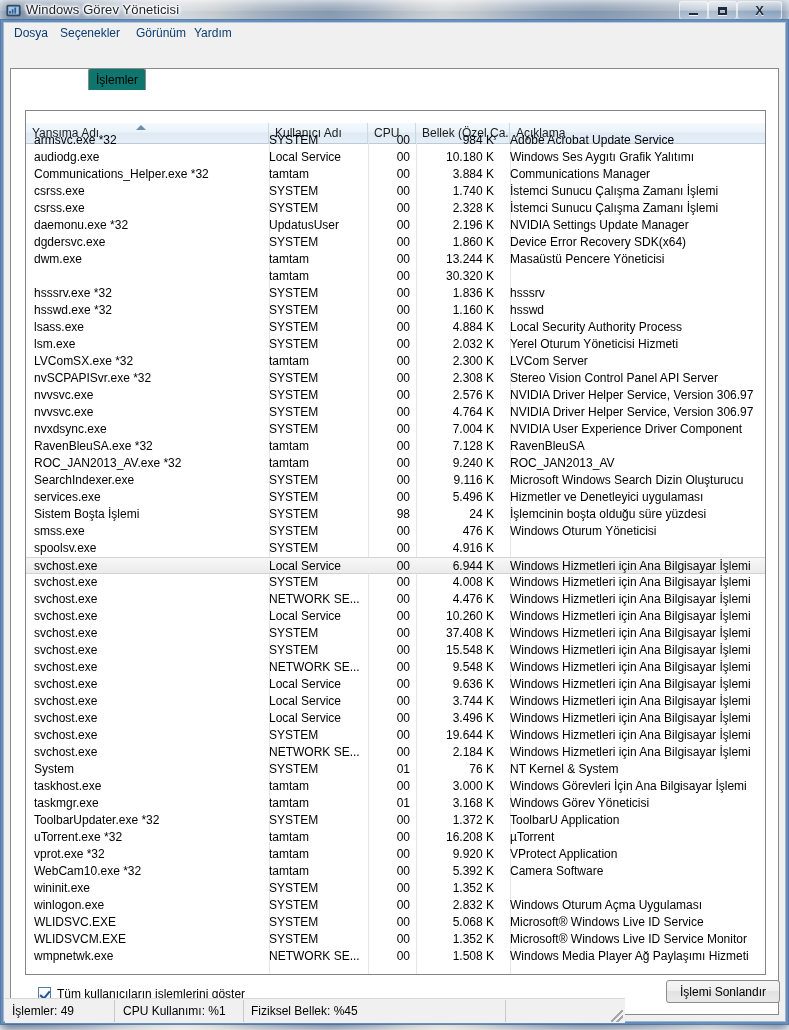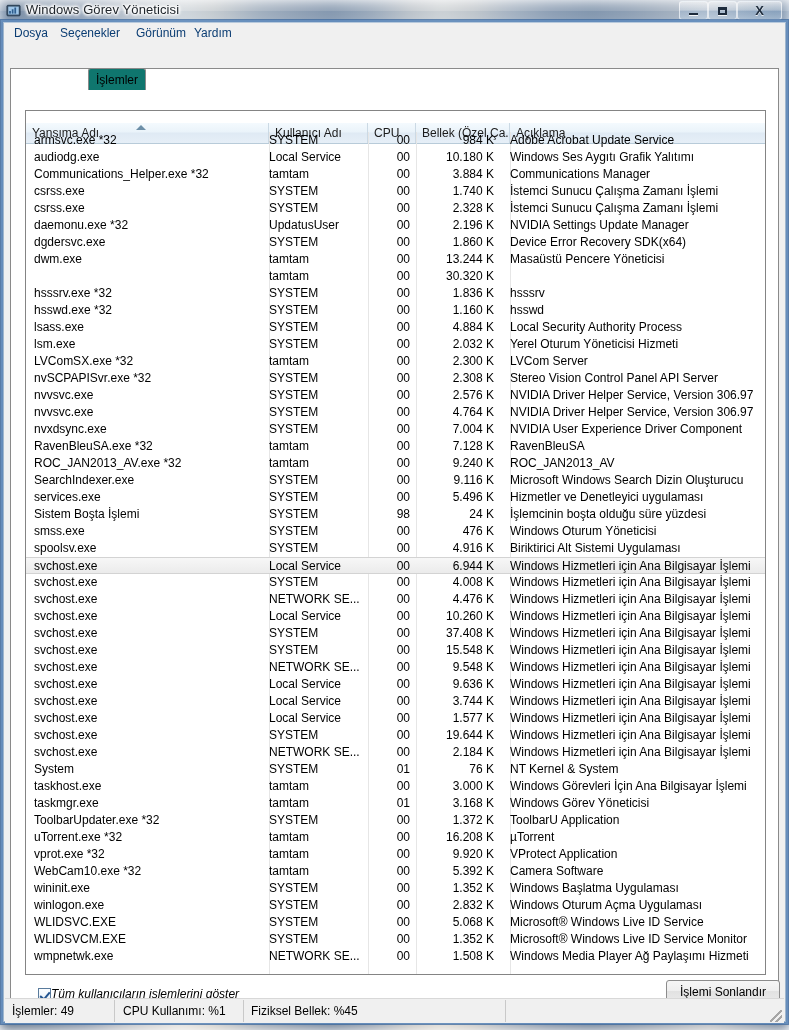--- a/index.html
+++ b/index.html
@@ -264,22 +264,22 @@
     width: 1px;
     height: 842px;
     background: #e6e6e6;
   }
 
   
   #show-all-wrap {
     position: absolute;
     left: 27px; top: 918px;
     display: flex;
-    align-items: flex-end;
-    font-style: italic;
+    align-items: flex-start;
+    gap: 6px;
   }
   #show-all-box {
     width: 13px; height: 13px;
     box-sizing: border-box;
     border: 1px solid #5a7b9c;
     background: linear-gradient(180deg, #fbfdff 0%, #e8f1f9 100%);
     position: relative;
   }
   #show-all-box::after {
     content: "";
@@ -308,21 +308,21 @@
     display: flex;
     align-items: center;
     justify-content: center;
     white-space: nowrap;
   }
 
   
   #statusbar {
     position: absolute;
     left: 1px; top: 975px;
-    width: 779px;
+    width: 620px;
     height: 24px;
     background: #f0f0f0;
     border-top: 1px solid #d8d8d8;
   }
   .status-panel {
     position: absolute;
     top: 3px;
     height: 18px;
     font-size: 12px;
     color: #000000;
@@ -575,21 +575,20 @@
               <div class="cell c-user">SYSTEM</div>
               <div class="cell c-cpu">00</div>
               <div class="cell c-mem">476 K</div>
               <div class="cell c-desc">Windows Oturum Yöneticisi</div>
             </div>
             <div class="row">
               <div class="cell c-name">spoolsv.exe</div>
               <div class="cell c-user">SYSTEM</div>
               <div class="cell c-cpu">00</div>
               <div class="cell c-mem">4.916 K</div>
-              <div class="cell c-desc">Biriktirici Alt Sistemi Uygulaması</div>
             </div>
             <div class="row selected">
               <div class="cell c-name">svchost.exe</div>
               <div class="cell c-user">Local Service</div>
               <div class="cell c-cpu">00</div>
               <div class="cell c-mem">6.944 K</div>
               <div class="cell c-desc">Windows Hizmetleri için Ana Bilgisayar İşlemi</div>
             </div>
             <div class="row">
               <div class="cell c-name">svchost.exe</div>
@@ -644,21 +643,21 @@
               <div class="cell c-name">svchost.exe</div>
               <div class="cell c-user">Local Service</div>
               <div class="cell c-cpu">00</div>
               <div class="cell c-mem">3.744 K</div>
               <div class="cell c-desc">Windows Hizmetleri için Ana Bilgisayar İşlemi</div>
             </div>
             <div class="row">
               <div class="cell c-name">svchost.exe</div>
               <div class="cell c-user">Local Service</div>
               <div class="cell c-cpu">00</div>
-              <div class="cell c-mem">1.577 K</div>
+              <div class="cell c-mem">3.496 K</div>
               <div class="cell c-desc">Windows Hizmetleri için Ana Bilgisayar İşlemi</div>
             </div>
             <div class="row">
               <div class="cell c-name">svchost.exe</div>
               <div class="cell c-user">SYSTEM</div>
               <div class="cell c-cpu">00</div>
               <div class="cell c-mem">19.644 K</div>
               <div class="cell c-desc">Windows Hizmetleri için Ana Bilgisayar İşlemi</div>
             </div>
             <div class="row">
@@ -715,21 +714,20 @@
               <div class="cell c-user">tamtam</div>
               <div class="cell c-cpu">00</div>
               <div class="cell c-mem">5.392 K</div>
               <div class="cell c-desc">Camera Software</div>
             </div>
             <div class="row">
               <div class="cell c-name">wininit.exe</div>
               <div class="cell c-user">SYSTEM</div>
               <div class="cell c-cpu">00</div>
               <div class="cell c-mem">1.352 K</div>
-              <div class="cell c-desc">Windows Başlatma Uygulaması</div>
             </div>
             <div class="row">
               <div class="cell c-name">winlogon.exe</div>
               <div class="cell c-user">SYSTEM</div>
               <div class="cell c-cpu">00</div>
               <div class="cell c-mem">2.832 K</div>
               <div class="cell c-desc">Windows Oturum Açma Uygulaması</div>
             </div>
             <div class="row">
               <div class="cell c-name">WLIDSVC.EXE</div>

